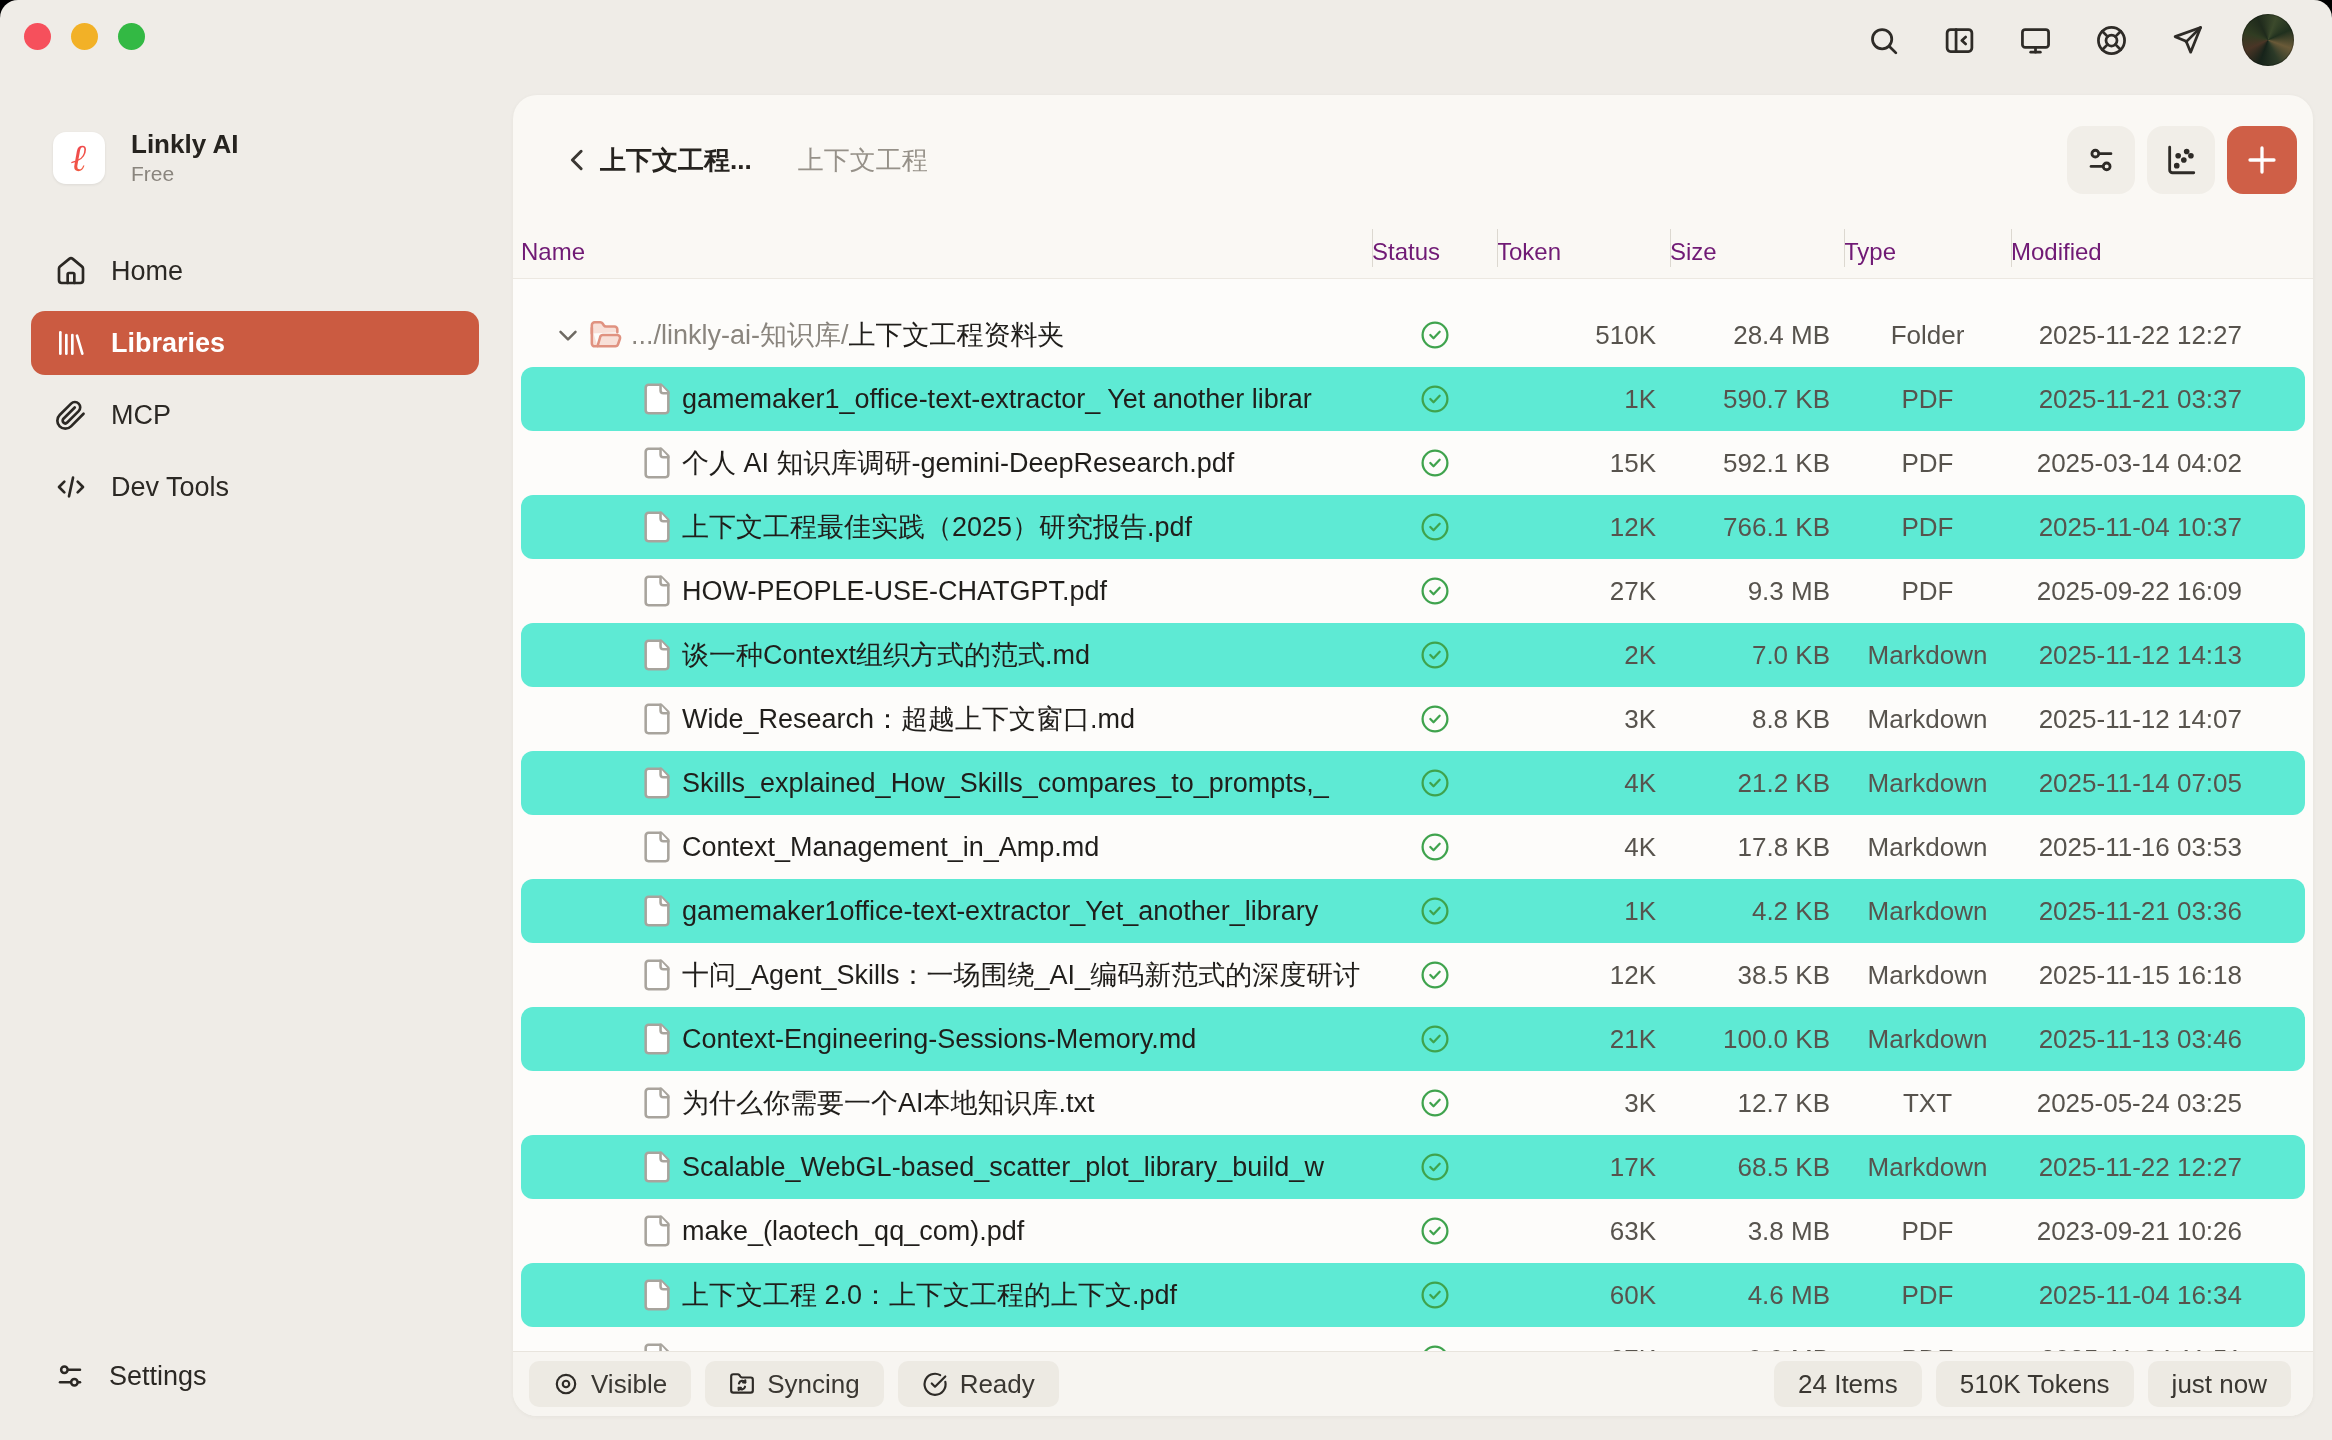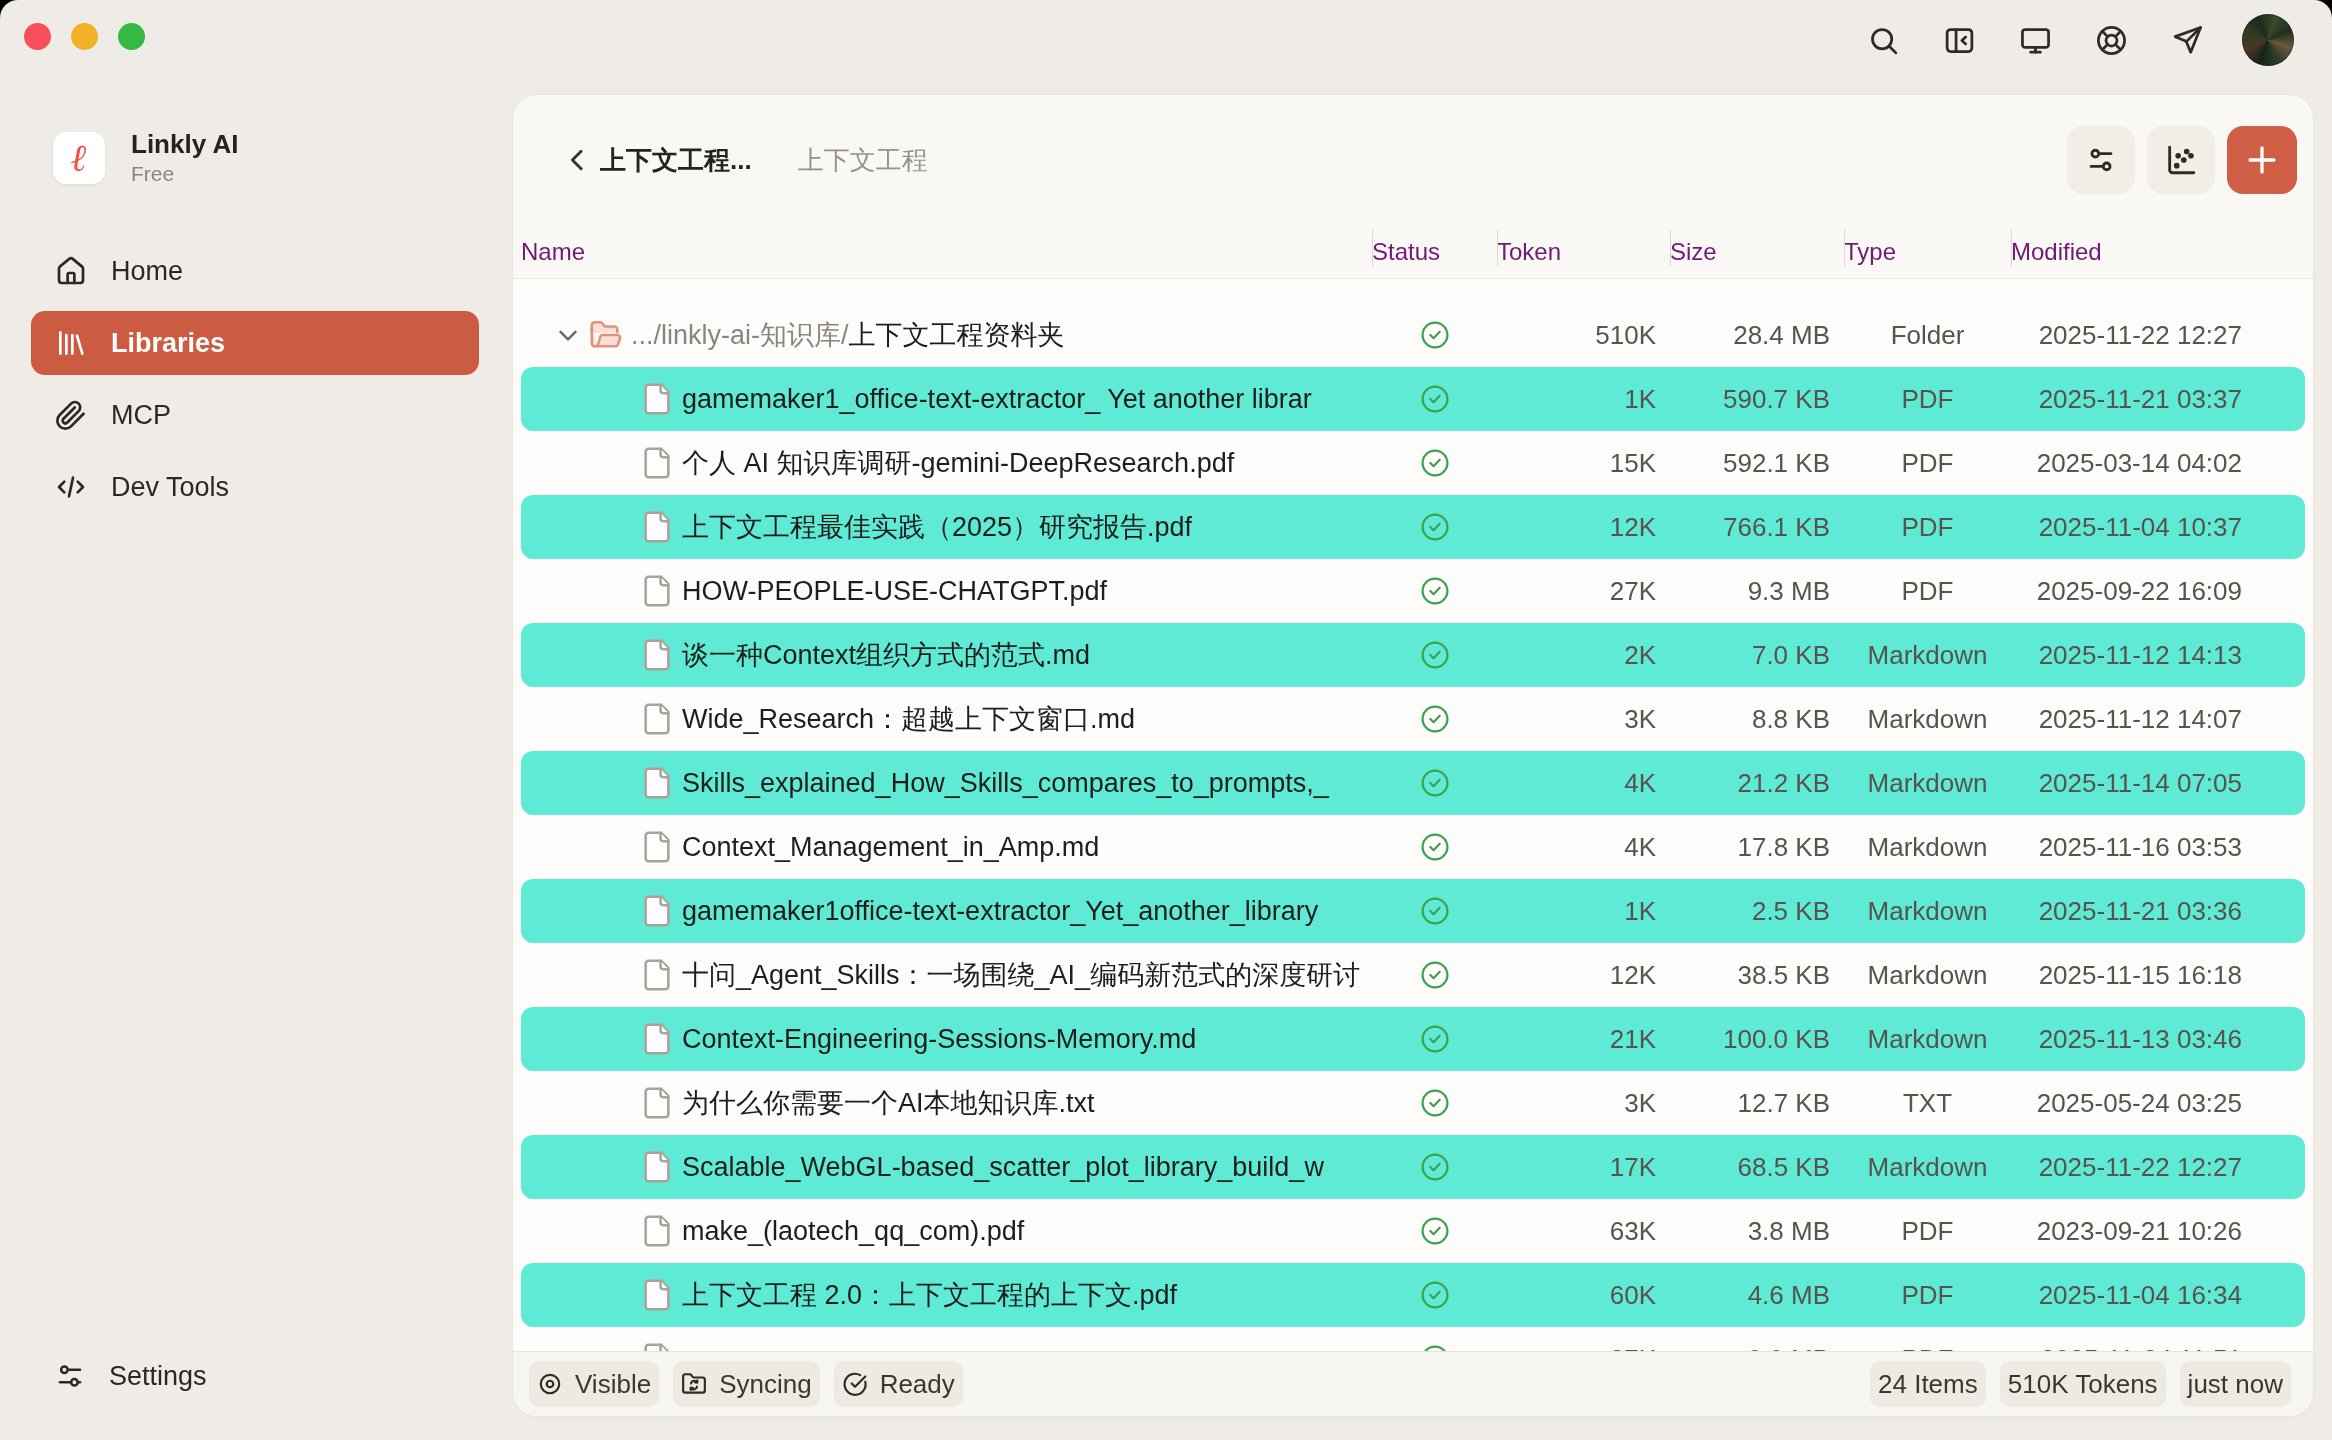--- a/index.html
+++ b/index.html
@@ -58,21 +58,21 @@
   .chev{width:30px;height:30px;color:#6E6A63;flex:0 0 auto;margin-right:6px;}
   .row-ic{width:34px;height:34px;flex:0 0 auto;margin-right:8px;}
   .nm-prefix{color:#8A857E;}
   .cell.status{display:flex;justify-content:center;}
   .cell.status svg{width:32px;height:32px;}
   .cell.token,.cell.size{text-align:right;padding-right:14px;}
   .cell.type{text-align:center;}
   .cell.modified{text-align:right;padding-right:62px;}
 
   .panel-foot{height:64px;background:#F7F5F1;border-top:1px solid #E8E4DD;display:flex;align-items:center;padding:0 22px 0 16px;gap:14px;}
-  .chip{height:46px;border-radius:10px;background:#EDEAE3;display:flex;align-items:center;gap:12px;padding:0 8px;font-size:26px;color:#3A3732;cursor:default;}
+  .chip{height:46px;border-radius:10px;background:#EDEAE3;display:flex;align-items:center;gap:12px;padding:0 24px;font-size:26px;color:#3A3732;cursor:default;}
   .chip svg{width:26px;height:26px;color:#2E2B27;}
   .foot-spacer{flex:1;}
 </style>
 </head>
 <body>
 
 <div class="window">
 
   <div class="traffic">
     <div class="tl" style="background:#F6505C"></div>
@@ -460,21 +460,21 @@
       <span class="nm-prefix"></span>
       <span class="nm">gamemaker1office-text-extractor_Yet_another_library</span>
     </div>
     <div class="cell status">
       <svg viewBox="0 0 24 24" fill="none" stroke="#3FA34D" stroke-width="1.7" stroke-linecap="round" stroke-linejoin="round">
               <circle cx="12" cy="12" r="9.3"></circle>
               <path d="m8.5 12 2.4 2.4 4.6-4.8"></path>
             </svg>
     </div>
     <div class="cell token">1K</div>
-    <div class="cell size">2.5 KB</div>
+    <div class="cell size">4.2 KB</div>
     <div class="cell type">Markdown</div>
     <div class="cell modified">2025-11-21 03:36</div>
   </div>
 
   <div class="row">
     <div class="cell name">
             <span style="display: flex; align-items: center; flex: 0 0 auto;">
               <span class="pad-file"></span>
               <svg class="row-ic" viewBox="0 0 24 24" fill="#FFFFFF" stroke="#A8A49D" stroke-width="1.8" stroke-linecap="round" stroke-linejoin="round">
                 <path d="M15 2H6a2 2 0 0 0-2 2v16a2 2 0 0 0 2 2h12a2 2 0 0 0 2-2V7Z"></path>

